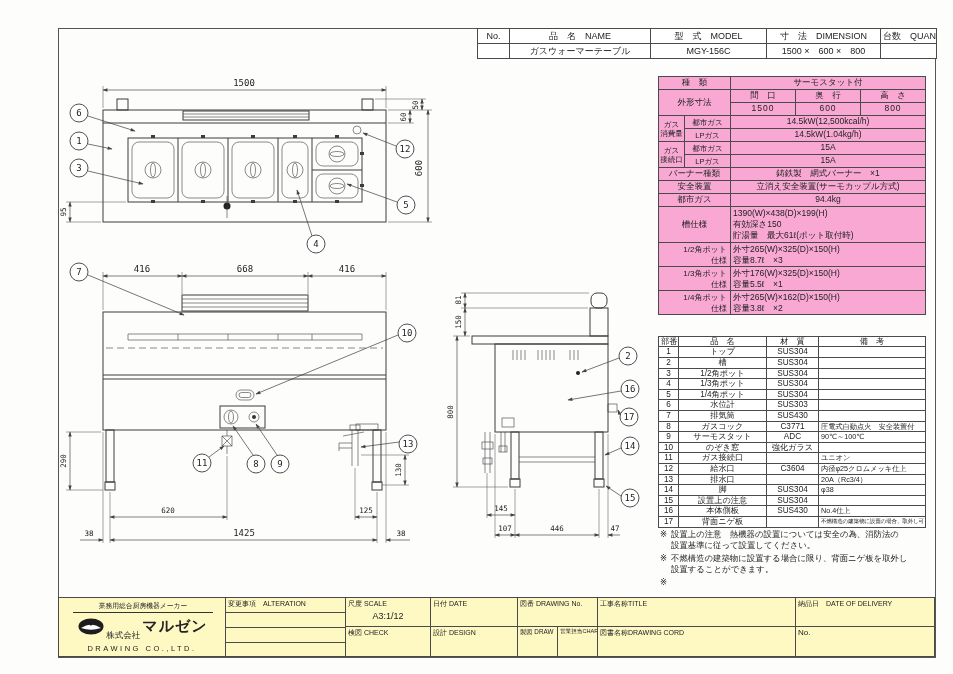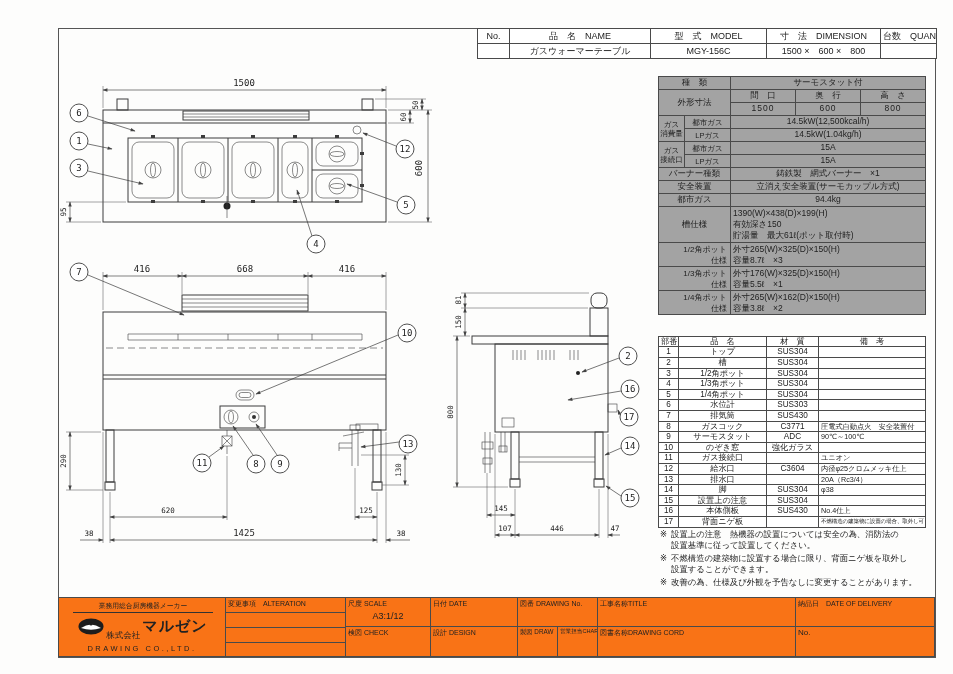--- a/index.html
+++ b/index.html
@@ -6,38 +6,38 @@
   #app{position:relative;width:953px;height:674px;background:#fdfdfc;
        font-family:"Liberation Sans","DejaVu Sans",sans-serif;color:#222;overflow:hidden;}
   .sheet{position:absolute;left:58px;top:28px;width:876px;height:628px;border:1.4px solid #555;}
   table{border-collapse:collapse;table-layout:fixed;}
   td,th{border:1px solid #4a4a4a;font-weight:normal;padding:0 2px;line-height:1.15;overflow:hidden;white-space:nowrap;}
   .c{text-align:center;} .l{text-align:left;}
   
   #header-table{position:absolute;left:477px;top:28px;width:459px;font-size:9px;background:#fff;}
   #header-table td{height:14px;}
   
-  #spec-table{position:absolute;left:658px;top:76px;width:267px;font-size:8.5px;background:#a3a3a3;}
+  #spec-table{position:absolute;left:658px;top:76px;width:267px;font-size:8.5px;background:#f9a8d4;}
   #spec-table td{height:12px;text-align:center;}
   #spec-table td.val{letter-spacing:1px;}
   #spec-table td.lv{text-align:left;white-space:pre-line;line-height:11px;}
   #spec-table td.lbl2{font-size:7.5px;line-height:9px;white-space:pre-line;padding:0 1px;}
   #spec-table td.potlbl{white-space:pre-line;line-height:11px;text-align:right;font-size:8px;padding-right:3px;}
   
   #parts-table{position:absolute;left:658px;top:336px;width:267px;font-size:8.2px;background:#fff;}
   #parts-table td{height:9.6px;line-height:9.6px;}
   #parts-table td.note{font-size:7.2px;}
   #parts-table tr:last-child td.note{font-size:5.6px;letter-spacing:-0.2px;}
   
   #notes{position:absolute;left:660px;top:529px;width:276px;font-size:8.4px;}
   .note-item{display:flex;gap:4px;margin-bottom:2px;line-height:1.3;}
   .note-item .mark{flex:0 0 auto;}
   .note-item .txt{white-space:pre-line;}
   
-  .tb{position:absolute;border:1px solid #4a4a4a;background:#f97316;font-size:7px;box-sizing:border-box;}
+  .tb{position:absolute;border:1px solid #4a4a4a;background:#fef9c3;font-size:7px;box-sizing:border-box;}
   .tb .cap{position:absolute;left:2px;top:1px;white-space:nowrap;}
   .tb .ctr{position:absolute;left:0;right:0;top:13px;text-align:center;font-size:9px;}
   #maker-box{left:58px;top:597px;width:168px;height:60px;}
   #maker-tagline{position:absolute;left:14px;top:3px;width:140px;text-align:center;
      font-size:6.8px;border-bottom:1px solid #333;padding-bottom:1px;}
   #logo-row{position:absolute;left:8px;top:15px;width:152px;height:26px;display:flex;align-items:center;justify-content:center;gap:2px;}
   #logo-kabushiki{font-size:8.5px;margin-top:20px;}
   #logo-maruzen{font-size:15px;font-weight:bold;letter-spacing:1px;}
   #maker-en{position:absolute;left:0;bottom:3px;width:100%;text-align:center;font-size:7.5px;letter-spacing:2.5px;}
   .alt-row{position:absolute;left:0;width:100%;height:15px;border-bottom:1px solid #4a4a4a;box-sizing:border-box;}
@@ -296,21 +296,20 @@
       <span class="txt">設置上の注意　熱機器の設置については安全の為、消防法の
 設置基準に従って設置してください。</span>
     </div>
       <div class="note-item">
       <span class="mark">※</span>
       <span class="txt">不燃構造の建築物に設置する場合に限り、背面ニゲ板を取外し
 設置することができます。</span>
     </div>
       <div class="note-item">
       <span class="mark">※</span>
-      <span class="txt">改善の為、仕様及び外観を予告なしに変更することがあります。</span>
     </div>
     </div>
 
   <div class="tb" id="maker-box">
     <div id="maker-tagline">業務用総合厨房機器メーカー</div>
     <div id="logo-row">
       <svg width="26" height="17" viewBox="0 0 26 17">
         <ellipse cx="13" cy="8.5" rx="12.5" ry="8" fill="#1d1d1d"></ellipse>
         <path d="M3,10 Q13,3 23,10 Q13,13.5 3,10 Z" fill="#fff"></path>
         <circle cx="13" cy="6" r="1.6" fill="#1d1d1d"></circle>

